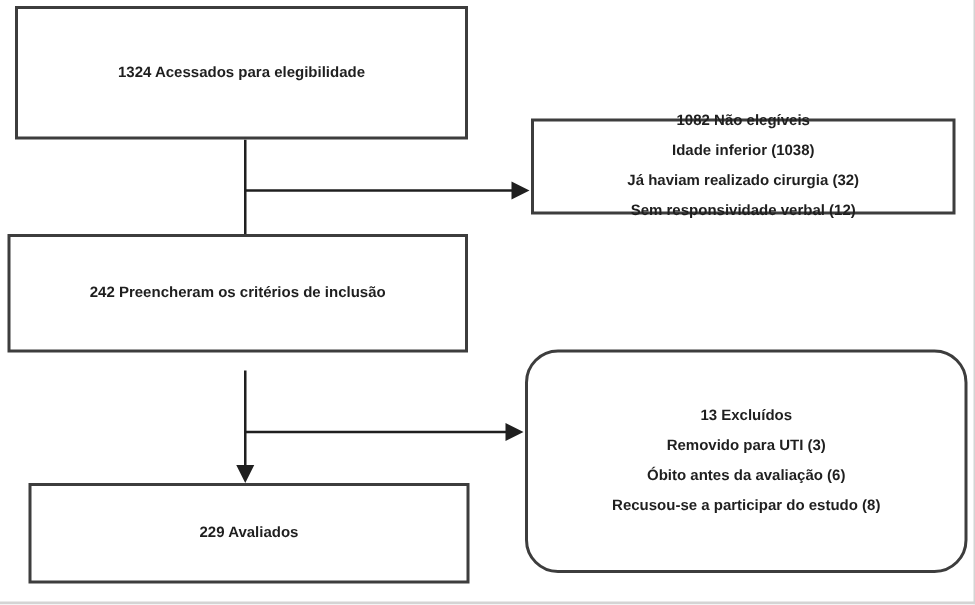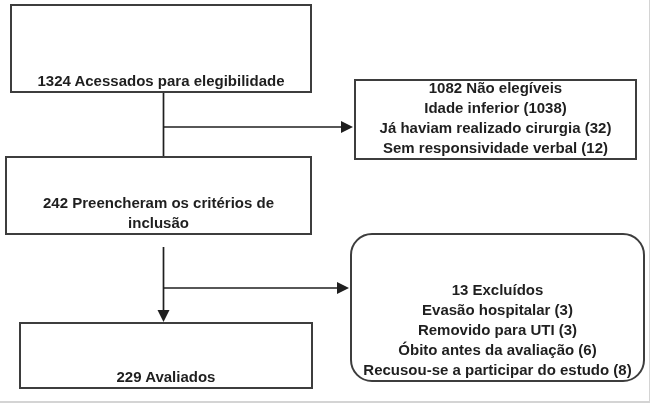--- a/index.html
+++ b/index.html
@@ -38,29 +38,29 @@
     fill: var(--connector);
     stroke: none;
   }
   .box {
     position: absolute;
     border: 2px solid var(--box-border);
     background: var(--background);
     display: flex;
     flex-direction: column;
     align-items: center;
-    justify-content: flex-end;
+    justify-content: center;
     text-align: center;
-    font-size: 15px;
+    font-size: 10px;
     line-height: 20px;
   }
   .box-title, .box-label { font-weight: bold; }
   .box-line { font-weight: bold; }
   .box-assessed     { left: 10px;  top: 4px;   width: 302px; height: 89px;  }
-  .box-not-eligible { left: 354px; top: 79px;  width: 283px; height: 81px;  padding: 0 2px; }
+  .box-not-eligible { left: 354px; top: 79px;  width: 283px; height: 64px;  padding: 0 2px; }
   .box-met-criteria { left: 5px;   top: 156px; width: 307px; height: 79px;  padding: 0 12px; }
   .box-excluded     { left: 350px; top: 233px; width: 295px; height: 149px; padding: 0 3px; border-radius: 22px; }
   .box-evaluated    { left: 19px;  top: 322px; width: 294px; height: 67px;  }
 </style>
 </head>
 <body>
 
 <div class="figure">
 
   <svg class="connectors" viewBox="0 0 650 403" aria-hidden="true">
@@ -87,21 +87,20 @@
     <div class="box-line">Já haviam realizado cirurgia (32)</div>
     <div class="box-line">Sem responsividade verbal (12)</div>
   </div>
 
   <div class="box box-met-criteria">
     <div class="box-label">242 Preencheram os critérios de inclusão</div>
   </div>
 
   <div class="box box-excluded">
     <div class="box-title">13 Excluídos</div>
-    <div class="box-line">Evasão hospitalar (3)</div>
     <div class="box-line">Removido para UTI (3)</div>
     <div class="box-line">Óbito antes da avaliação (6)</div>
     <div class="box-line">Recusou-se a participar do estudo (8)</div>
   </div>
 
   <div class="box box-evaluated">
     <div class="box-label">229 Avaliados</div>
   </div>
 
 </div>

